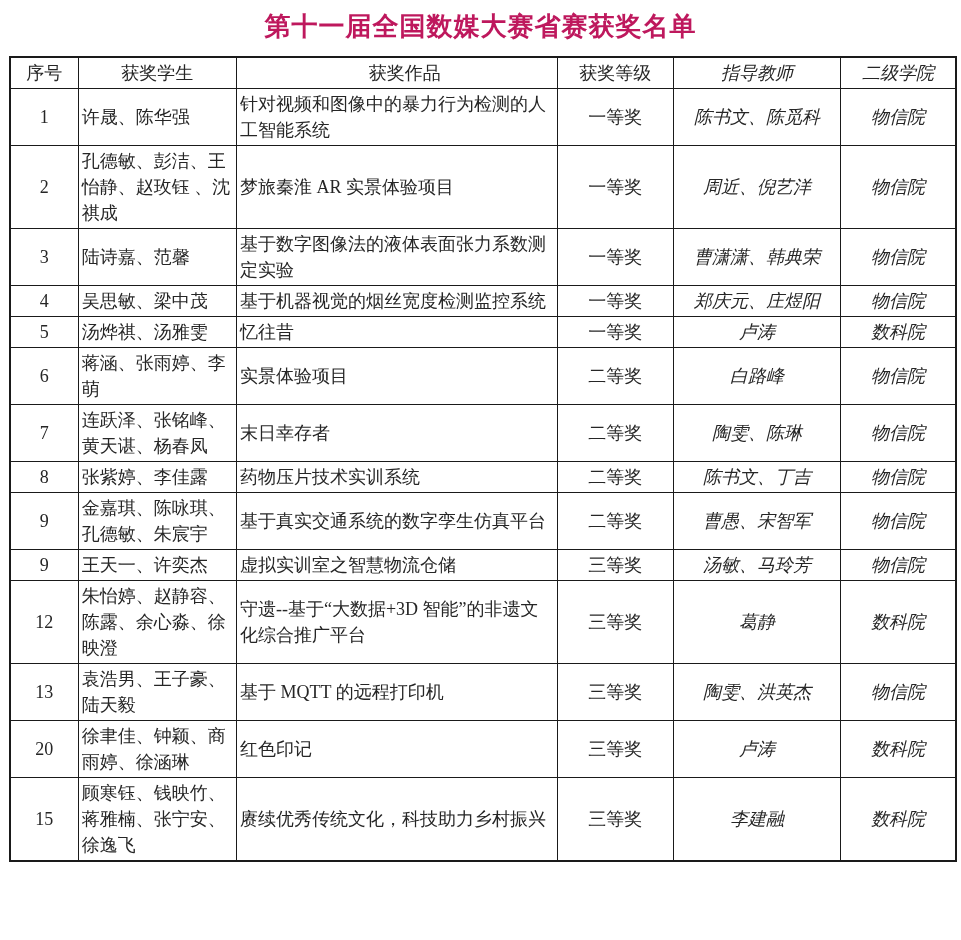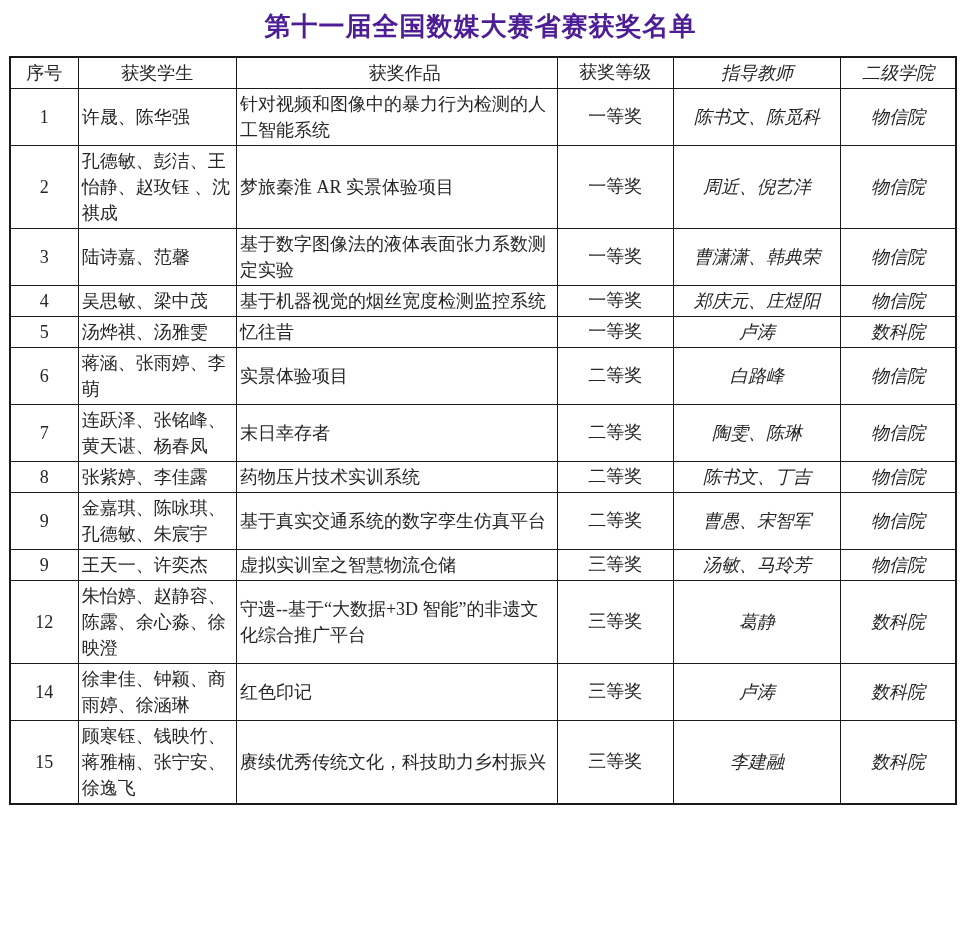--- a/index.html
+++ b/index.html
@@ -21,21 +21,21 @@
     box-sizing: border-box;
   }
   .page-title {
     margin: 0;
     padding-top: 11px;
     height: 38px;
     text-align: center;
     font-size: 26px;
     font-weight: 700;
     letter-spacing: 1px;
-    color: #4c1d95;
+    color: #be185d;
     line-height: 32px;
   }
   table.awards {
     border-collapse: collapse;
     table-layout: fixed;
     width: 948px;
     margin: 7px 0 0 9px;
     border: 2px solid #1a1a1a;
   }
   table.awards th,
@@ -50,21 +50,21 @@
   }
   table.awards th {
     font-weight: 400;
     text-align: center;
     height: 28px;
     padding: 1px 0;
   }
   .col-no       { text-align: center; margin-top: 12px; }
   .col-students { text-align: left; padding-left: 7px;  padding-right: 4px; }
   .col-work     { text-align: left; padding-left: 8px;  padding-right: 6px; }
-  .col-award    { text-align: center; font-family: Liberation Mono, monospace; }
+  .col-award    { text-align: center; }
   .col-teachers { text-align: center; font-style: italic; }
   .col-college  { text-align: center; font-style: italic; }
 </style>
 </head>
 <body>
 
 <div class="page">
 
   <h1 class="page-title">第十一届全国数媒大赛省赛获奖名单</h1>
 
@@ -170,21 +170,29 @@
         </tr>
         <tr>
           <td class="col-no">12</td>
           <td class="col-students">朱怡婷、赵静容、陈露、余心淼、徐映澄</td>
           <td class="col-work">守遗--基于“大数据+3D 智能”的非遗文化综合推广平台</td>
           <td class="col-award">三等奖</td>
           <td class="col-teachers">葛静</td>
           <td class="col-college">数科院</td>
         </tr>
         <tr>
-          <td class="col-no">14</td>
+          <td class="col-no">13</td>
+          <td class="col-students">袁浩男、王子豪、陆天毅</td>
+          <td class="col-work">基于 MQTT 的远程打印机</td>
+          <td class="col-award">三等奖</td>
+          <td class="col-teachers">陶雯、洪英杰</td>
+          <td class="col-college">物信院</td>
+        </tr>
+        <tr>
+          <td class="col-no">20</td>
           <td class="col-students">徐聿佳、钟颖、商雨婷、徐涵琳</td>
           <td class="col-work">红色印记</td>
           <td class="col-award">三等奖</td>
           <td class="col-teachers">卢涛</td>
           <td class="col-college">数科院</td>
         </tr>
         <tr>
           <td class="col-no">15</td>
           <td class="col-students">顾寒钰、钱映竹、蒋雅楠、张宁安、徐逸飞</td>
           <td class="col-work">赓续优秀传统文化，科技助力乡村振兴</td>

